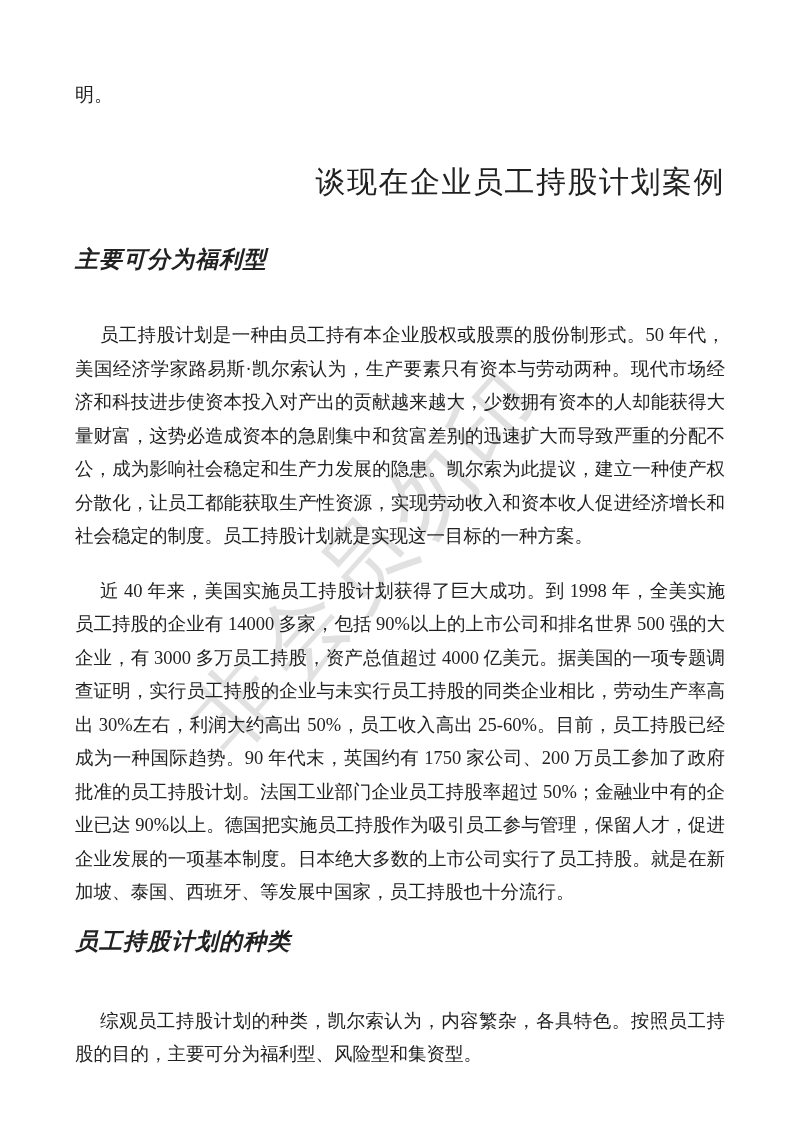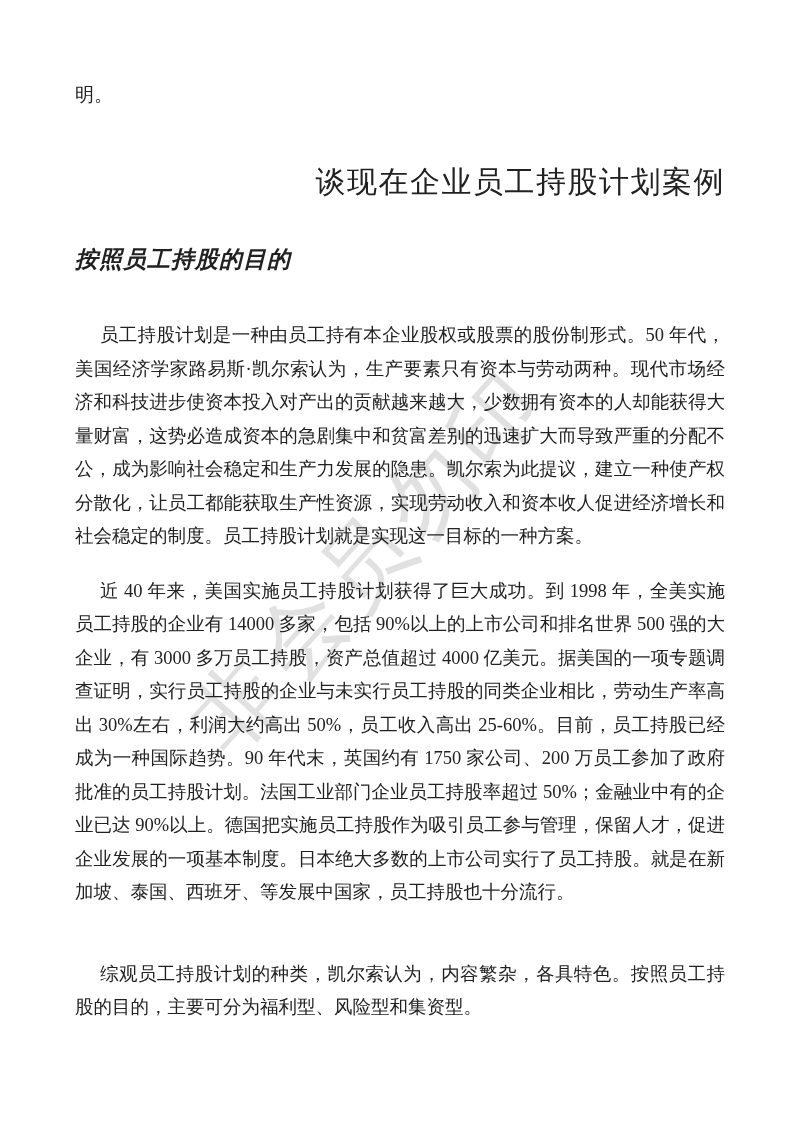--- a/index.html
+++ b/index.html
@@ -82,23 +82,24 @@
 <div class="page">
 
   <div class="watermark">非会员勿印</div>
 
   <div class="content">
 
     <p class="leading-fragment">明。</p>
 
     <h1 class="doc-title">谈现在企业员工持股计划案例</h1>
 
-    <h2 class="section-heading heading-1">按照员工持股的目的</h2>
+    <h2 class="section-heading heading-1">主要可分为福利型</h2>
 
     <p class="body-para para-1">员工持股计划是一种由员工持有本企业股权或股票的股份制形式。50 年代，美国经济学家路易斯·凯尔索认为，生产要素只有资本与劳动两种。现代市场经济和科技进步使资本投入对产出的贡献越来越大，少数拥有资本的人却能获得大量财富，这势必造成资本的急剧集中和贫富差别的迅速扩大而导致严重的分配不公，成为影响社会稳定和生产力发展的隐患。凯尔索为此提议，建立一种使产权分散化，让员工都能获取生产性资源，实现劳动收入和资本收人促进经济增长和社会稳定的制度。员工持股计划就是实现这一目标的一种方案。</p>
 
     <p class="body-para para-2">近 40 年来，美国实施员工持股计划获得了巨大成功。到 1998 年，全美实施员工持股的企业有 14000 多家，包括 90%以上的上市公司和排名世界 500 强的大企业，有 3000 多万员工持股，资产总值超过 4000 亿美元。据美国的一项专题调查证明，实行员工持股的企业与未实行员工持股的同类企业相比，劳动生产率高出 30%左右，利润大约高出 50%，员工收入高出 25-60%。目前，员工持股已经成为一种国际趋势。90 年代末，英国约有 1750 家公司、200 万员工参加了政府批准的员工持股计划。法国工业部门企业员工持股率超过 50%；金融业中有的企业已达 90%以上。德国把实施员工持股作为吸引员工参与管理，保留人才，促进企业发展的一项基本制度。日本绝大多数的上市公司实行了员工持股。就是在新加坡、泰国、西班牙、等发展中国家，员工持股也十分流行。</p>
 
+    <h2 class="section-heading heading-2">员工持股计划的种类</h2>
 
     <p class="body-para para-3">综观员工持股计划的种类，凯尔索认为，内容繁杂，各具特色。按照员工持股的目的，主要可分为福利型、风险型和集资型。</p>
 
   </div>
 </div>
 
 </body></html>

